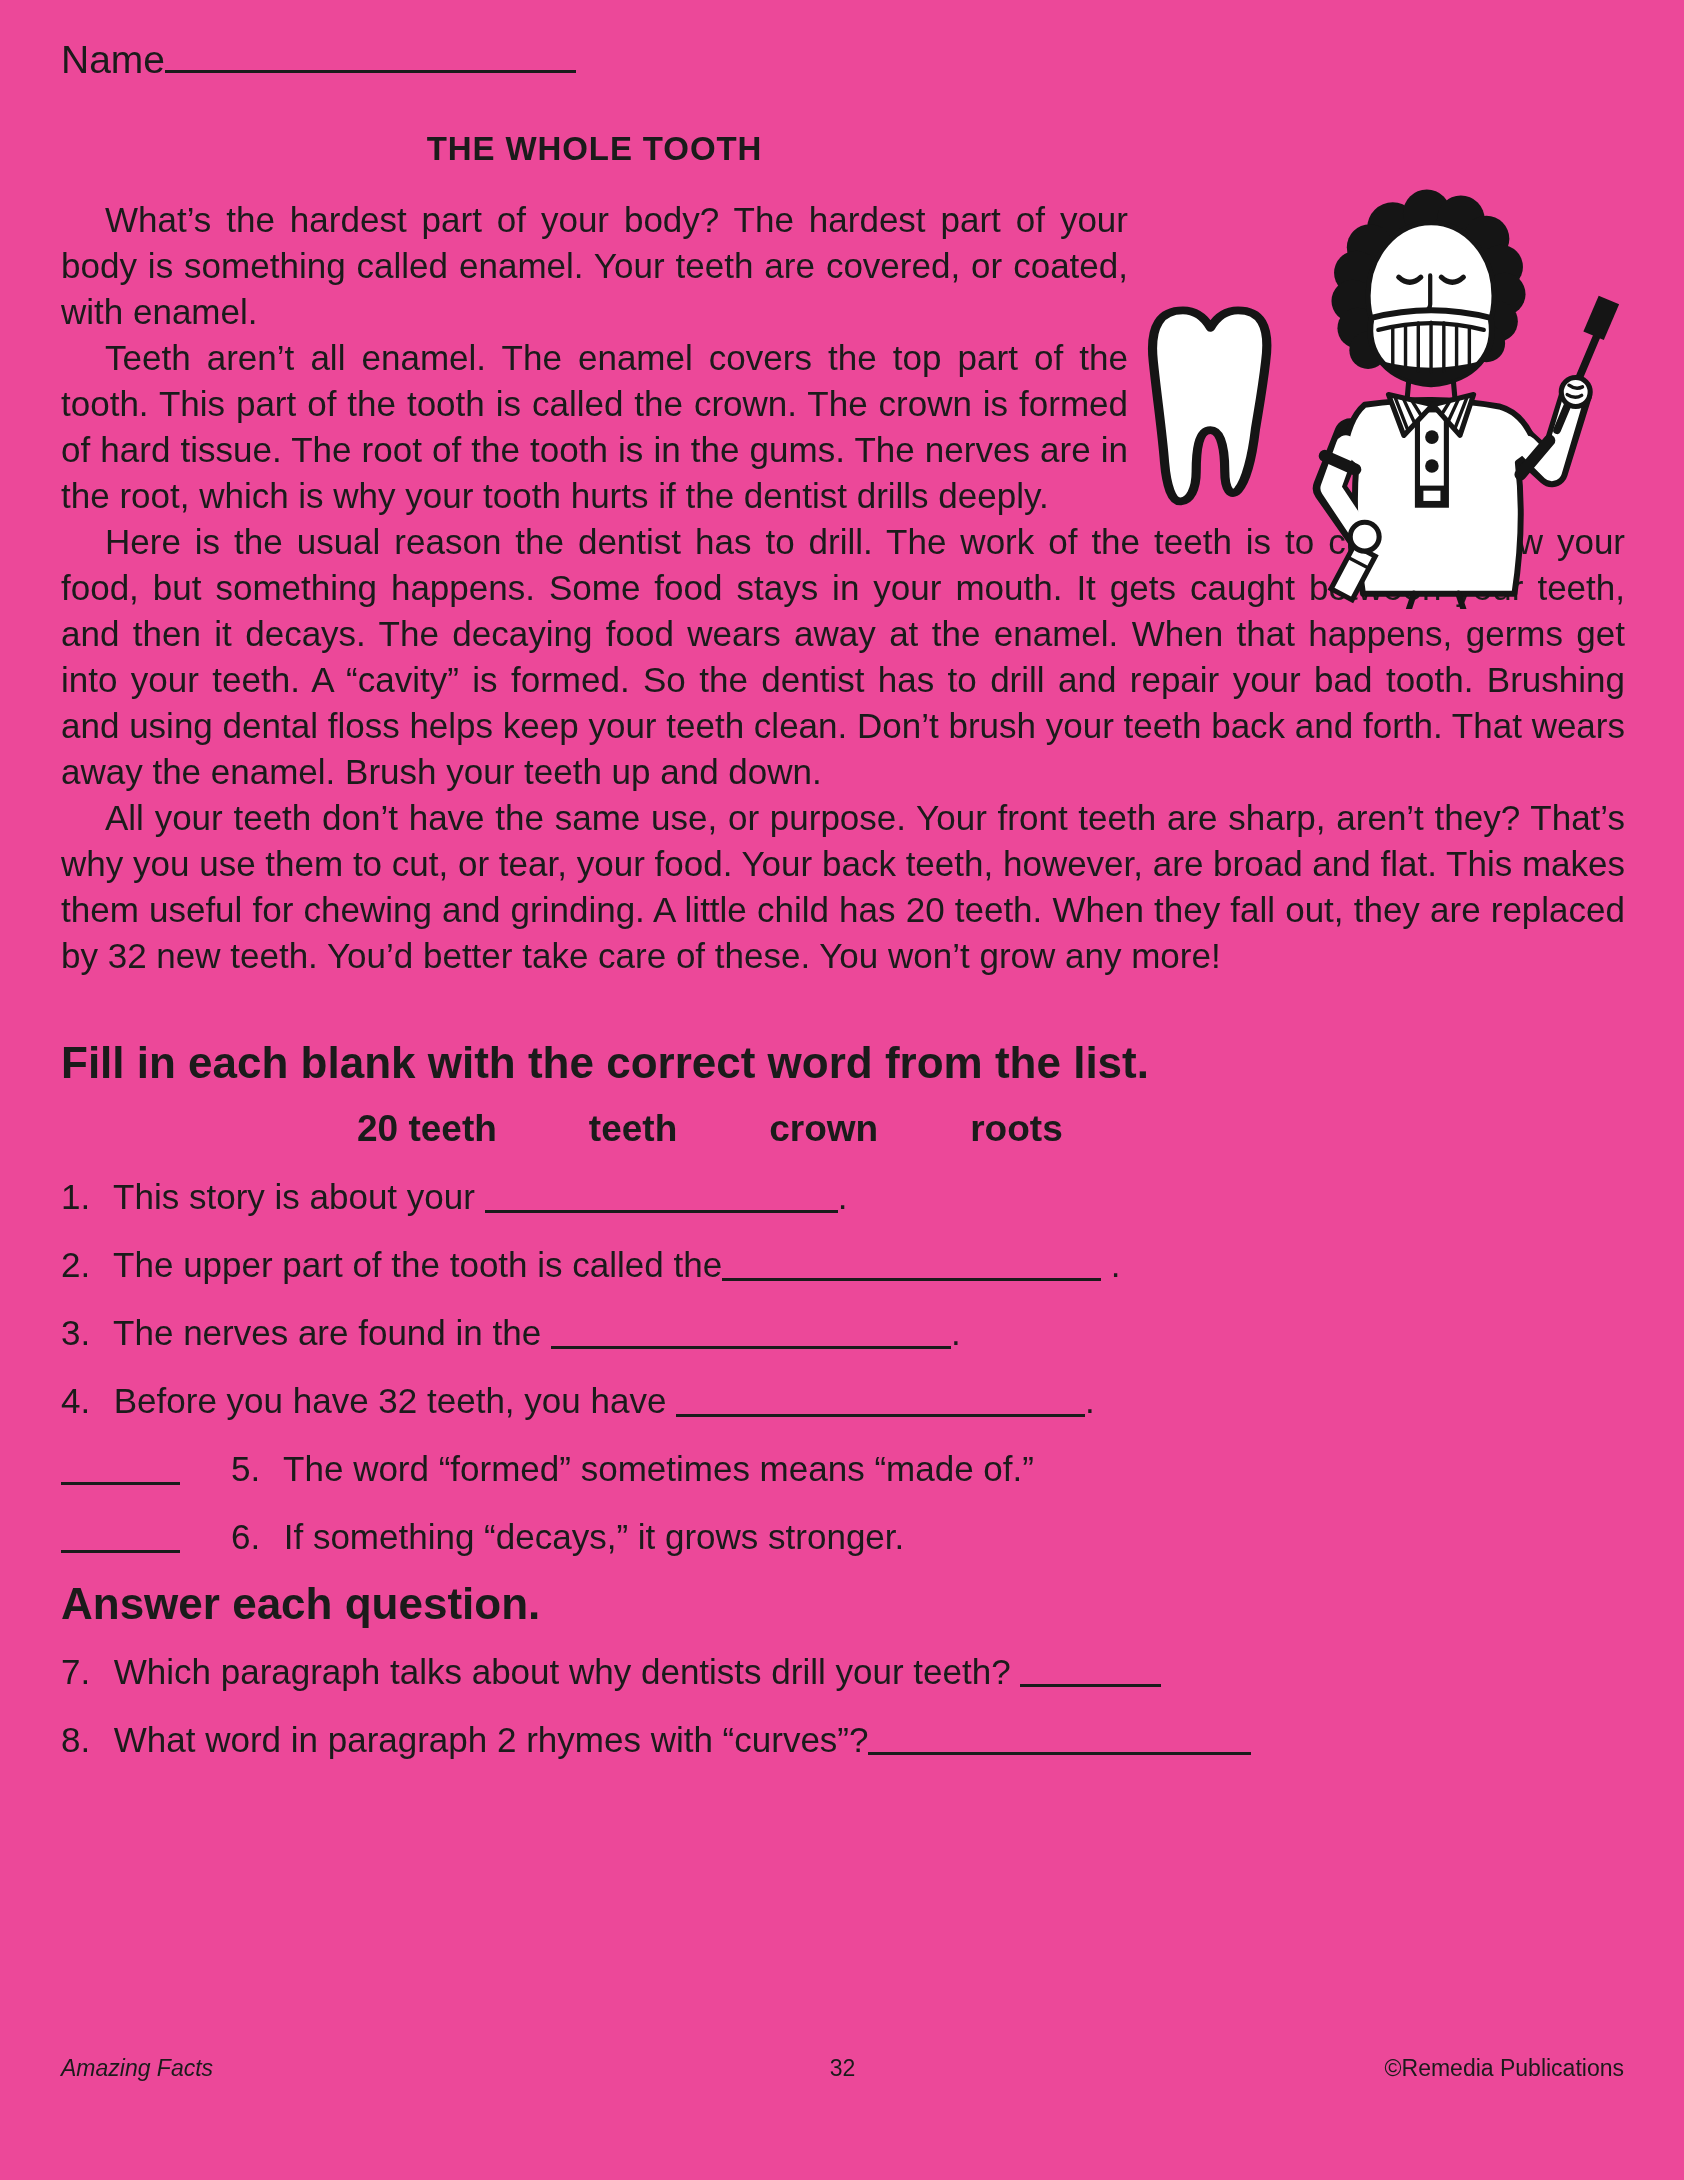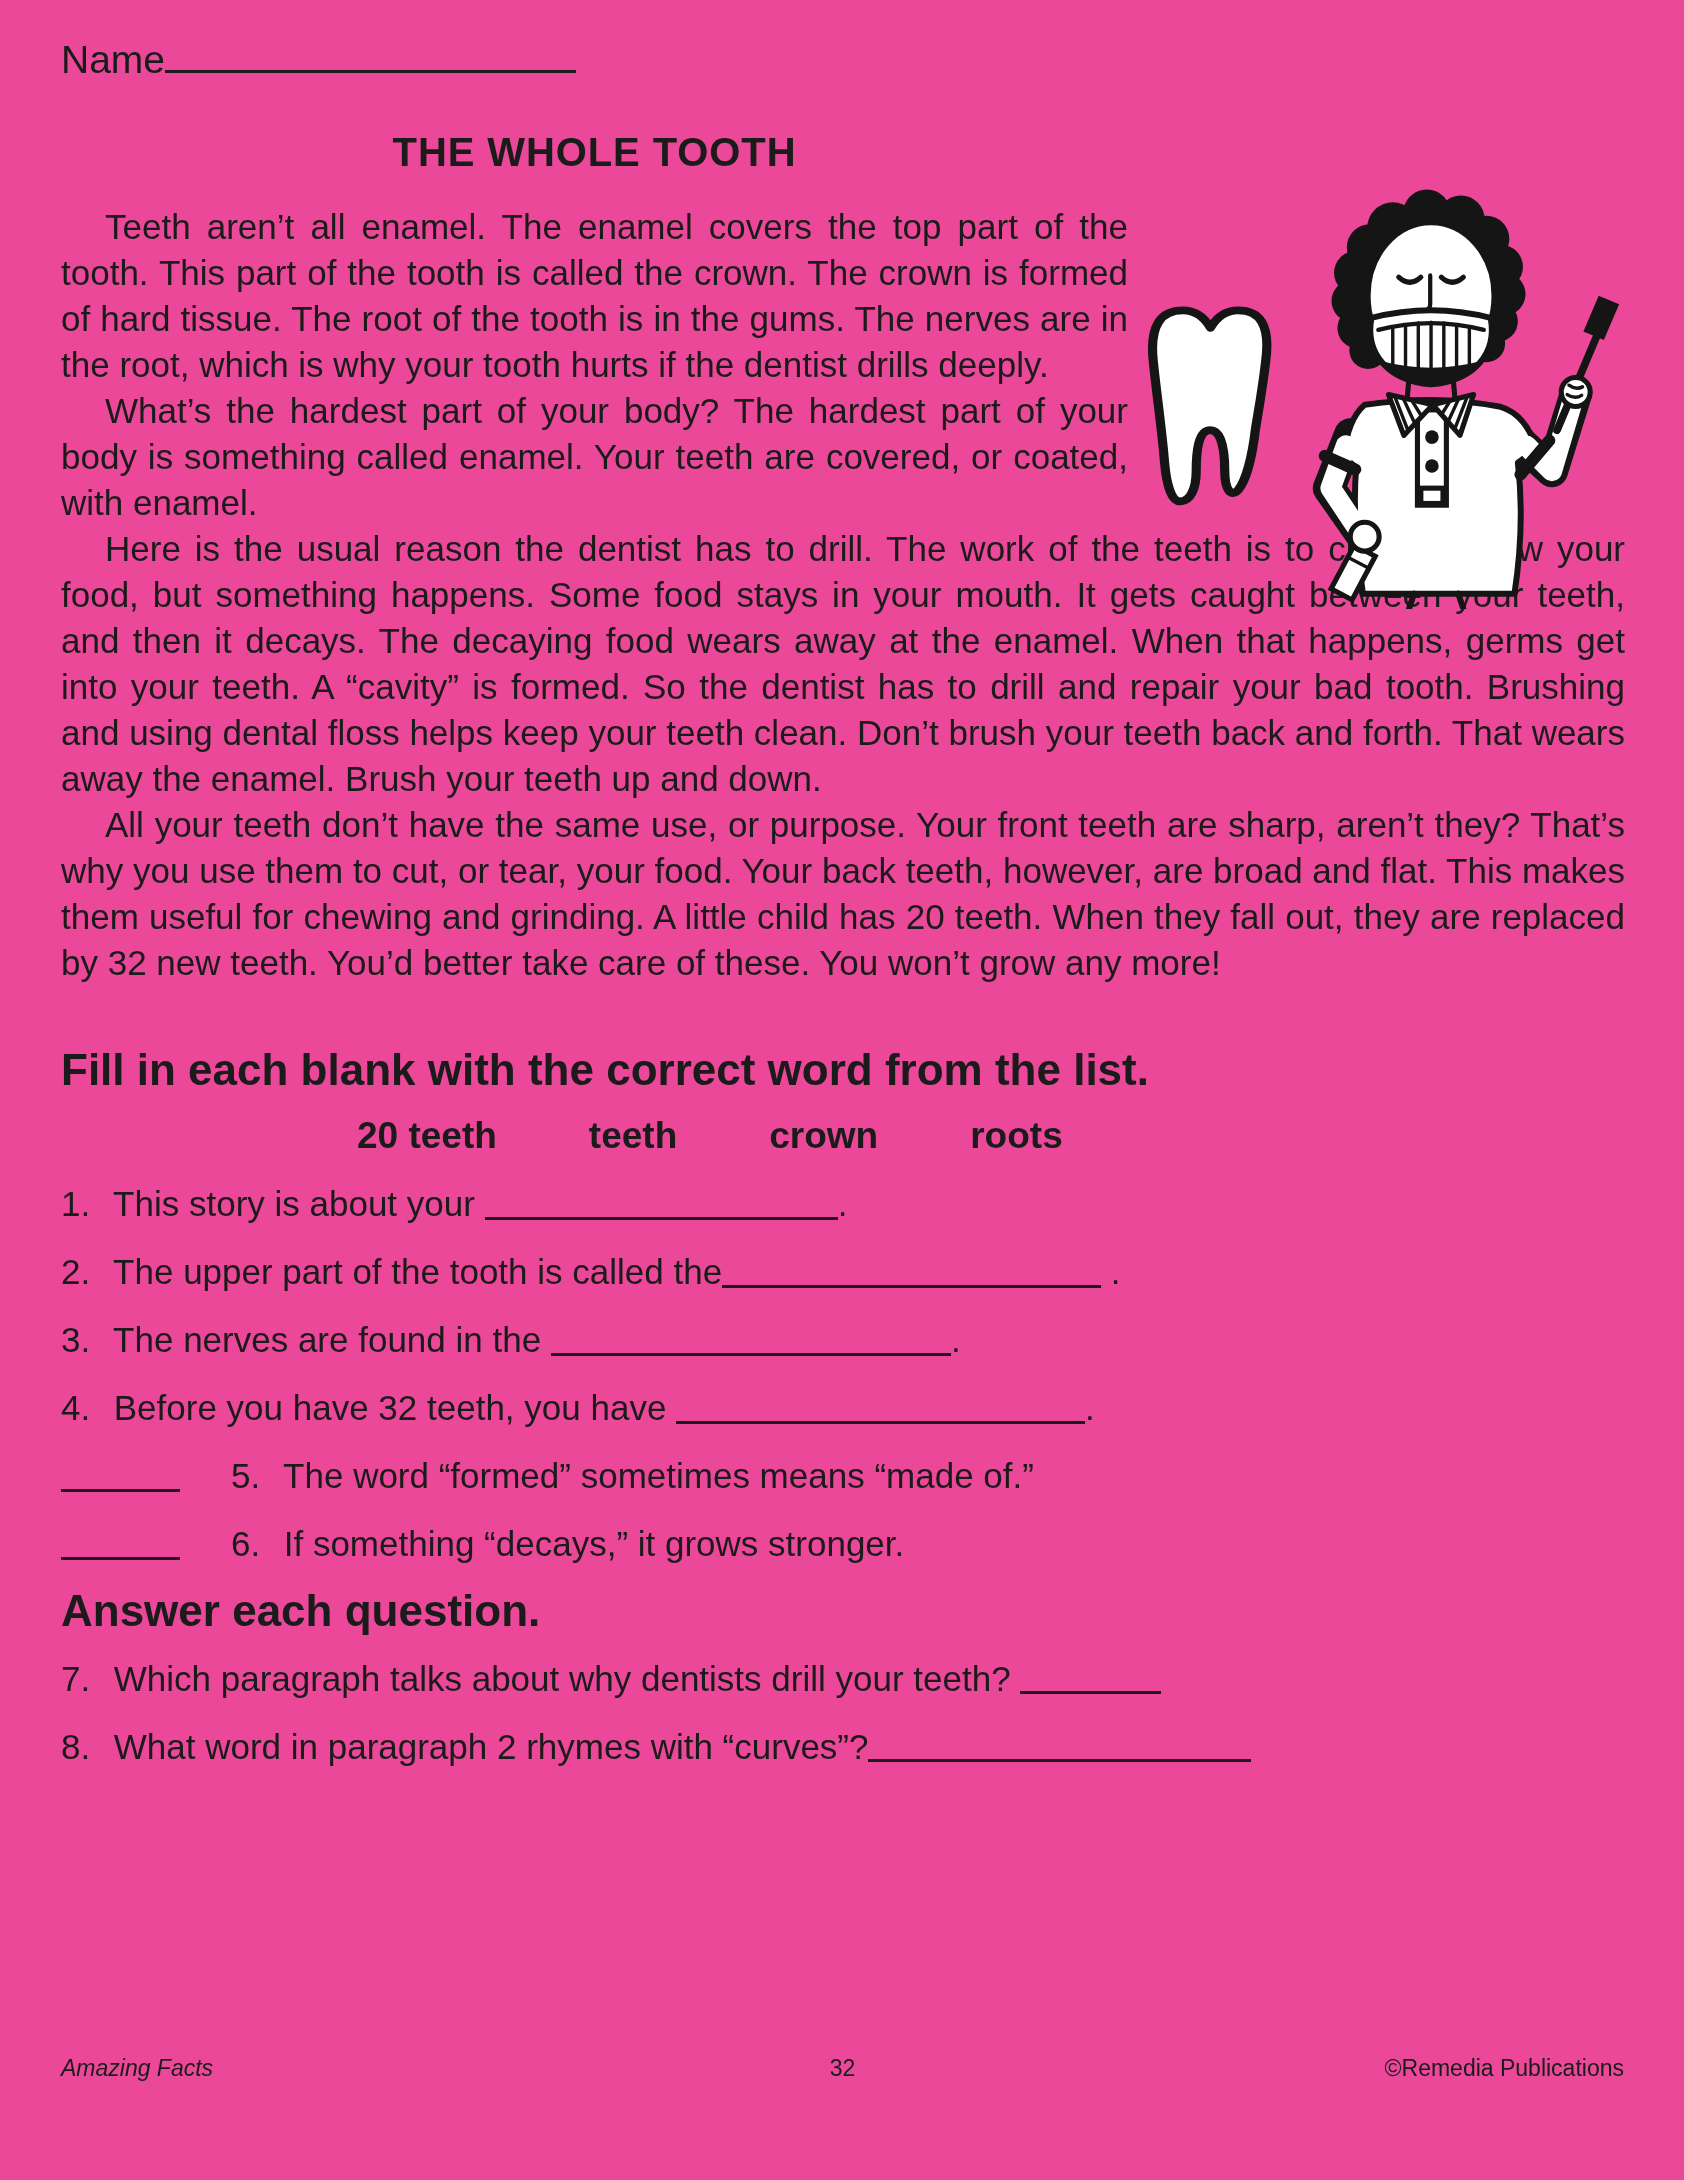--- a/index.html
+++ b/index.html
@@ -16,21 +16,21 @@
 
   .name-row { font-size:39px; margin-bottom:48px; }
   .name-line {
     display:inline-block; width:411px; height:34px;
     border-bottom:3.4px solid #1b1b1b;
   }
 
   .title {
     width:1067px; margin:0 0 29px 0;
     text-align:center;
-    font-size:40px; font-weight:bold; letter-spacing:0.9px;
+    font-size:33px; font-weight:bold; letter-spacing:0.9px;
   }
 
   .para {
     font-size:35px; line-height:46px;
     text-align:justify; text-indent:44px;
     margin:0;
   }
   .narrow { width:1067px; }
 
   .illustration { position:absolute; left:1133px; top:175px; }
@@ -72,22 +72,22 @@
 
   <div class="content">
 
     <div class="name-row">
       <span>Name</span><span class="name-line"></span>
     </div>
 
     <h1 class="title">THE WHOLE TOOTH</h1>
 
     <div class="narrow">
+      <p class="para">What’s the hardest part of your body?  The hardest part of your body is something called enamel.  Your teeth are covered, or coated, with enamel.</p>
       <p class="para">Teeth aren’t all enamel.  The enamel covers the top part of the tooth.  This part of the tooth is called the crown.  The crown is formed of hard tissue.  The root of the tooth is in the gums.  The nerves are in the root, which is why your tooth hurts if the dentist drills deeply.</p>
-      <p class="para">What’s the hardest part of your body?  The hardest part of your body is something called enamel.  Your teeth are covered, or coated, with enamel.</p>
     </div>
     <p class="para">Here is the usual reason the dentist has to drill.  The work of the teeth is to cut and chew your food, but something happens.  Some food stays in your mouth.  It gets caught between your teeth, and then it decays.  The decaying food wears away at the enamel.  When that happens, germs get into your teeth.  A “cavity” is formed.  So the dentist has to drill and repair your bad tooth.  Brushing and using dental floss helps keep your teeth clean.   Don’t brush your teeth back and forth.  That wears away the enamel.  Brush your teeth up and down.</p>
     <p class="para">All your teeth don’t have the same use, or purpose.  Your front teeth are sharp, aren’t they?  That’s why you use them to cut, or tear, your food.  Your back teeth, however, are broad and flat.  This makes them useful for chewing and grinding.  A little child has 20 teeth.  When they fall out, they are replaced by 32 new teeth.  You’d better take care of these.  You won’t grow any more!</p>
 
     <h2 class="heading fill-heading">Fill in each blank with the correct word from the list.</h2>
 
     <div class="word-bank">
       <span>20 teeth</span>
       <span>teeth</span>
       <span>crown</span>

